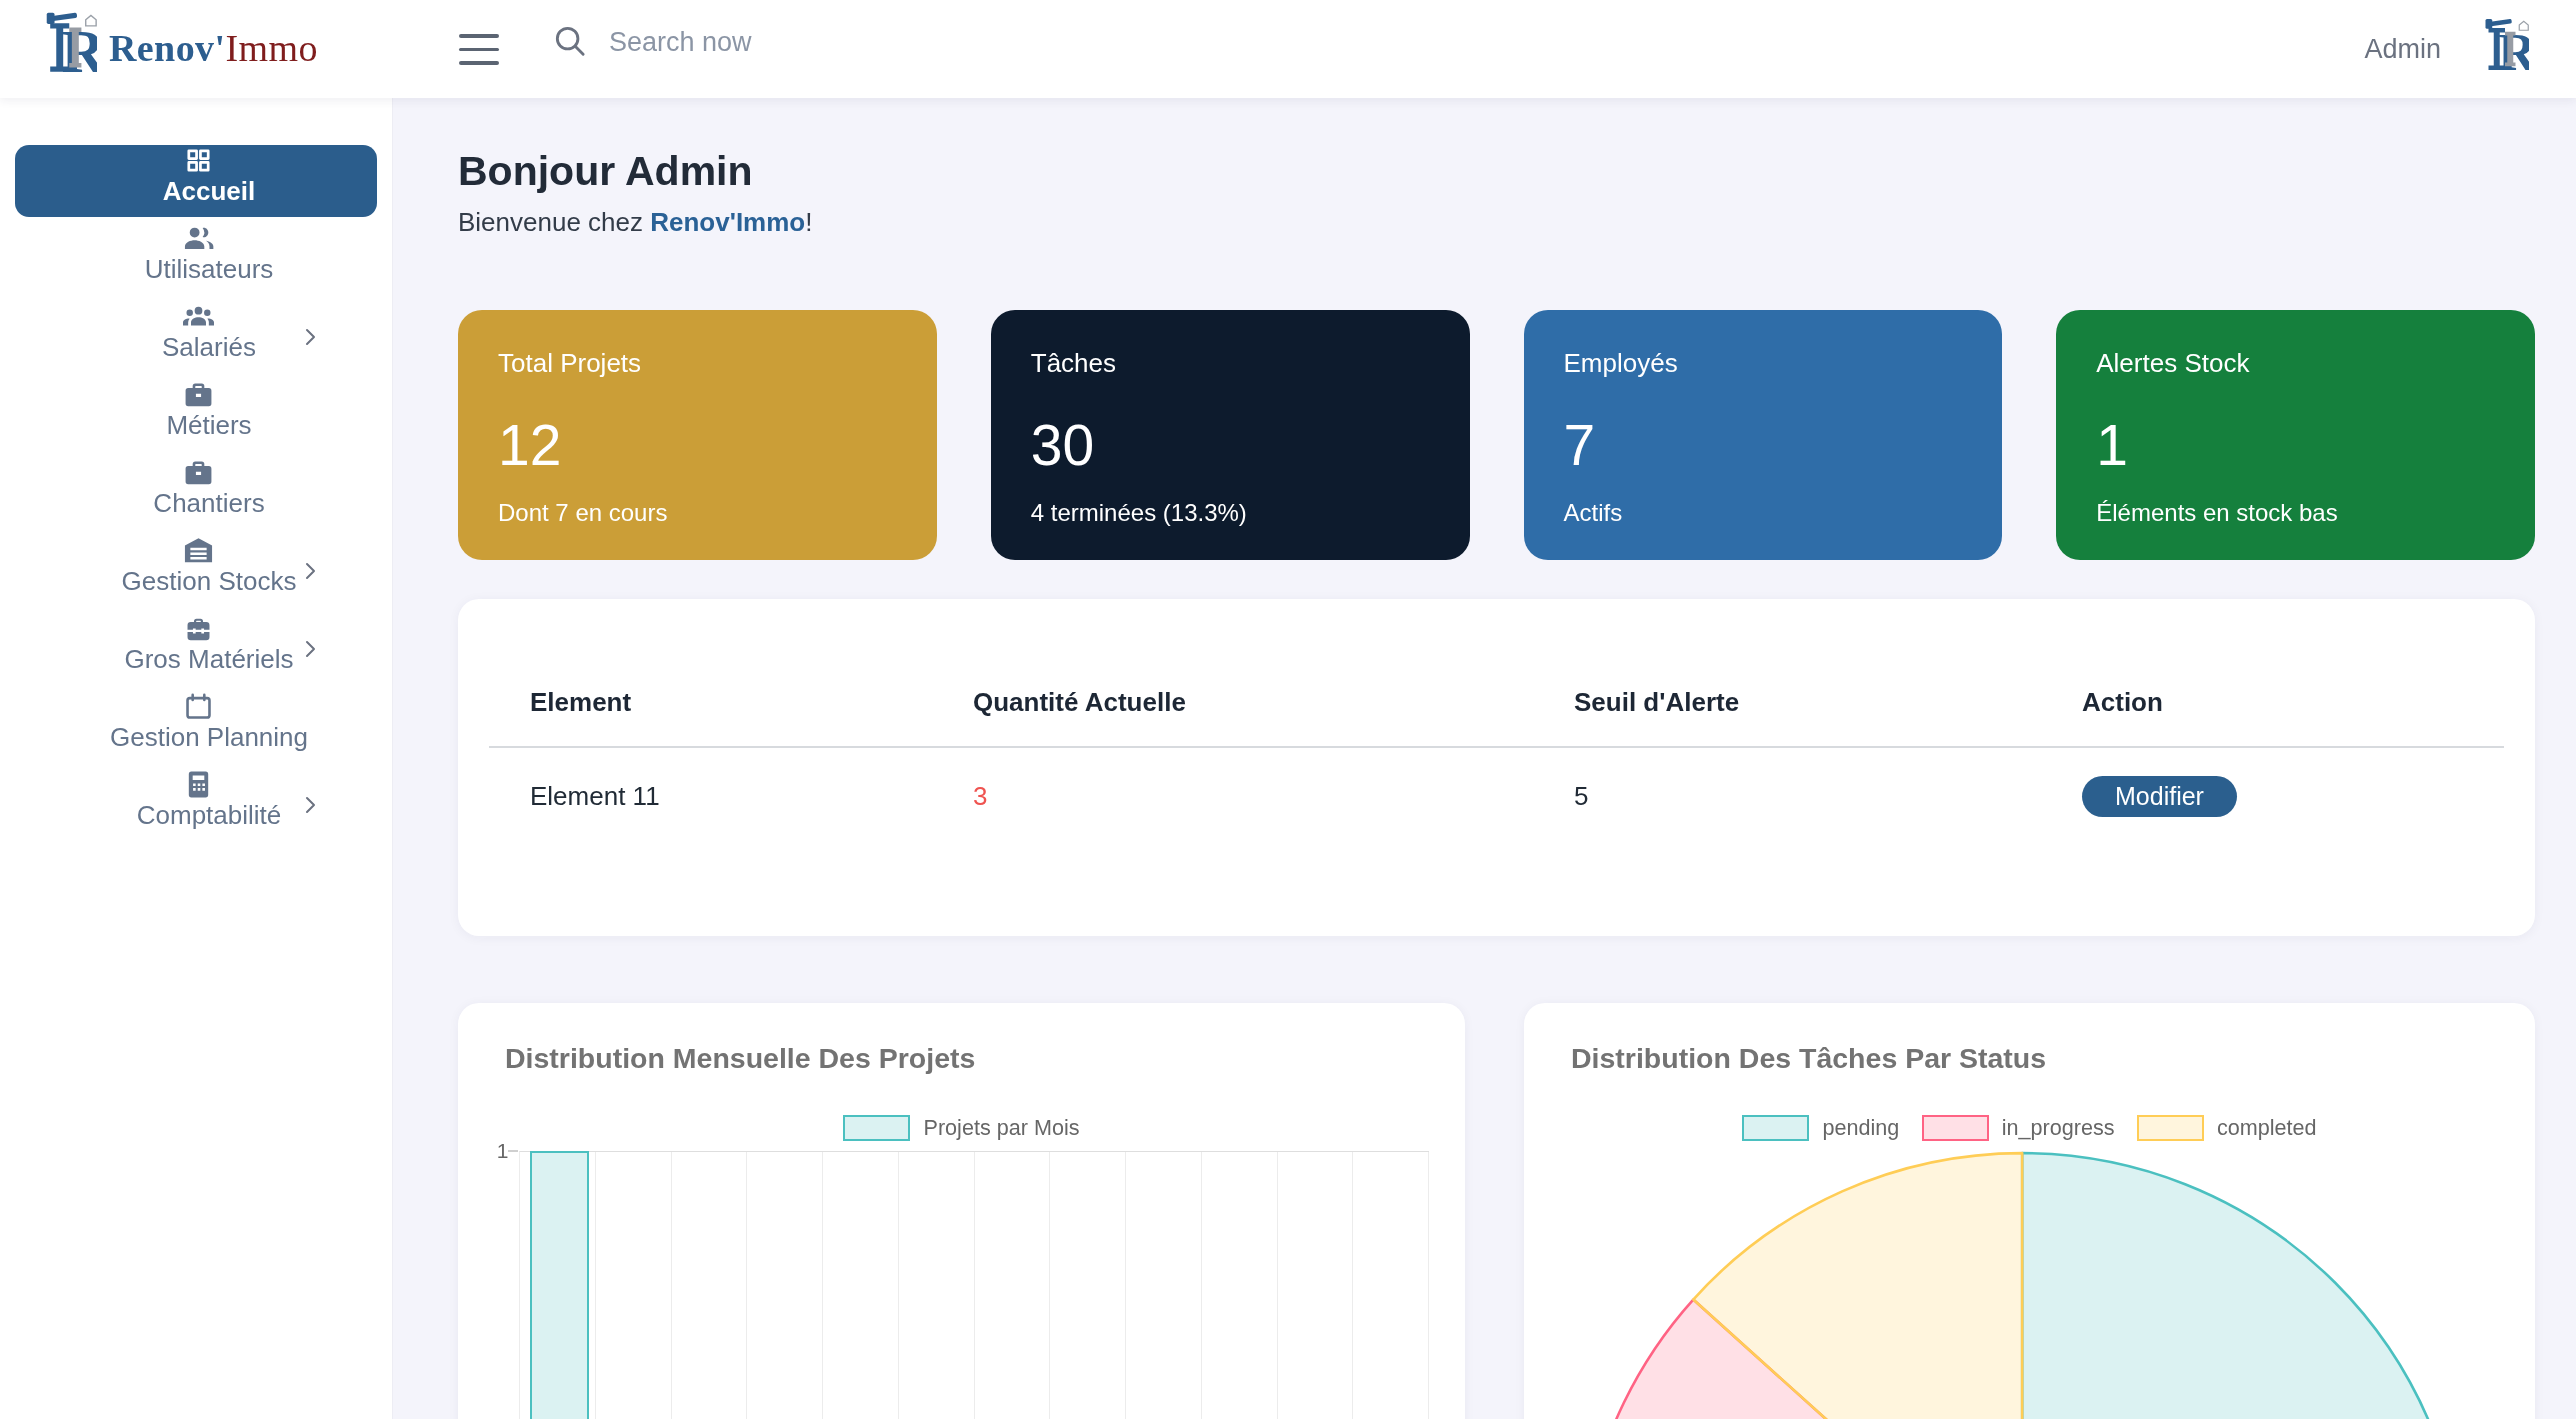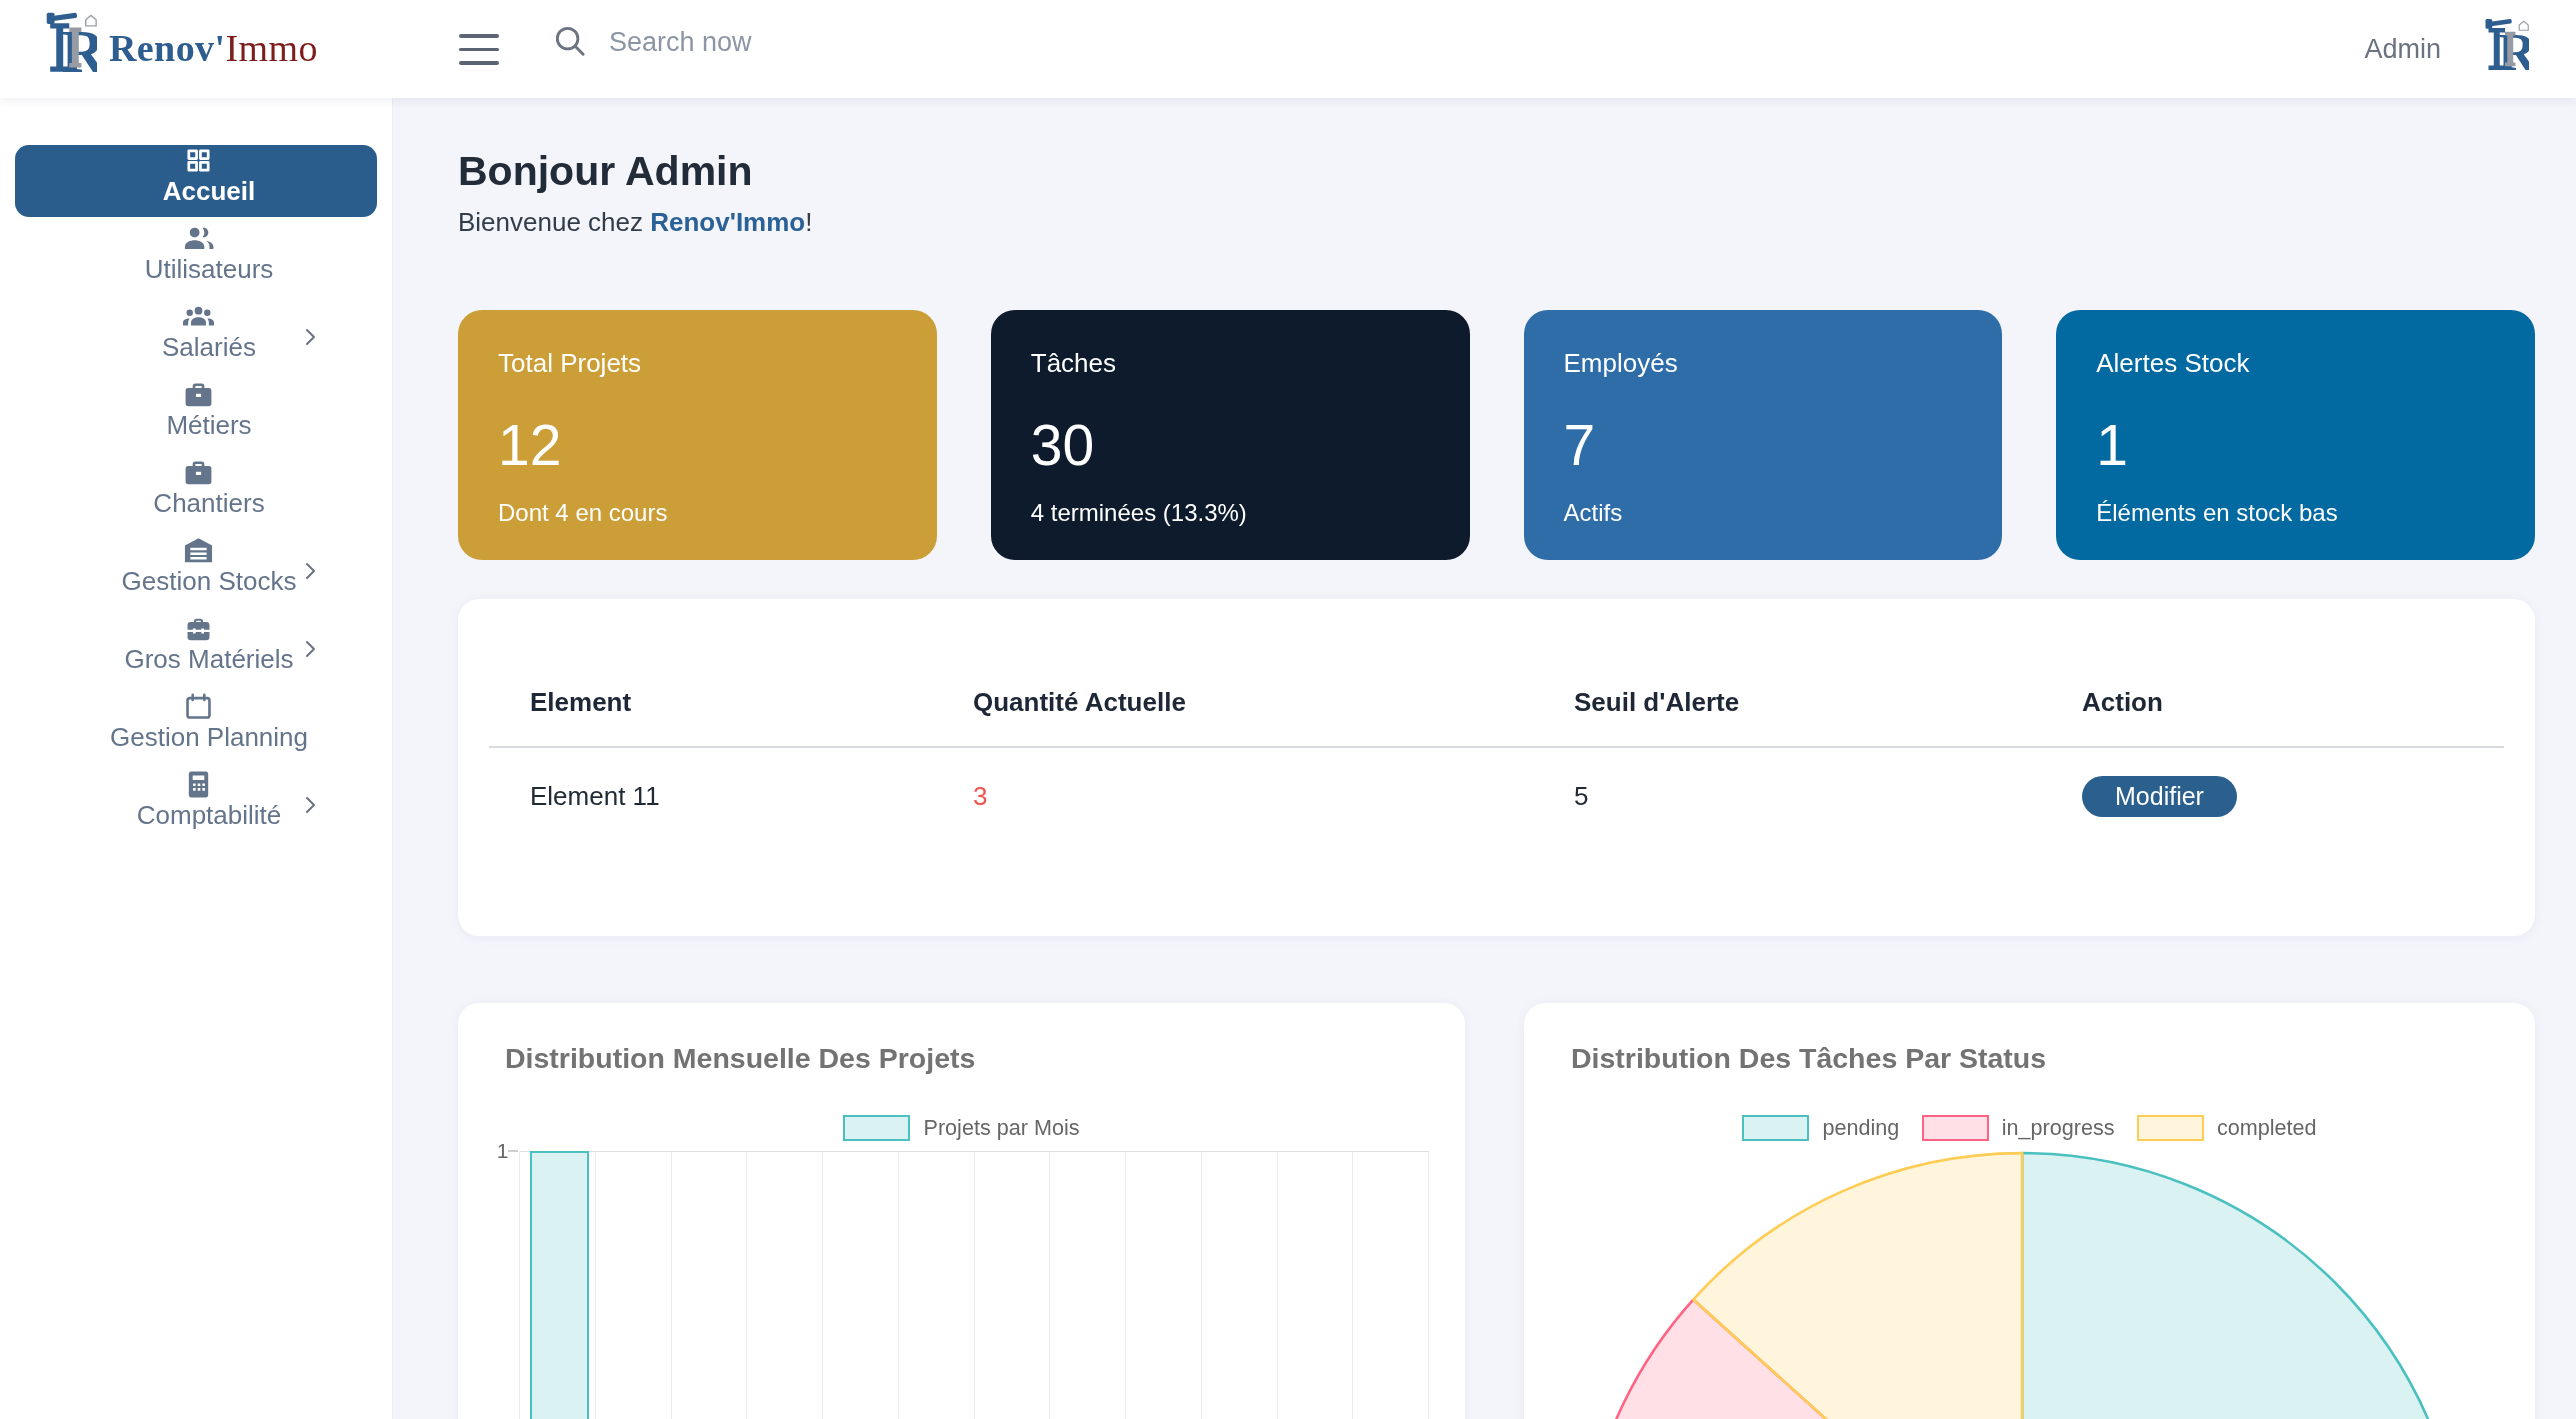--- a/index.html
+++ b/index.html
@@ -247,33 +247,33 @@
 
 <div class="main">
 
   <h1 class="page-title">Bonjour Admin</h1>
   <p class="subtitle"><span>Bienvenue chez </span><span class="brandlink" style="color: rgb(42, 97, 150);">Renov'Immo</span><span>!</span></p>
 
   <div class="stats">
     <div class="stat-card" style="background-color: rgb(203, 158, 55);">
       <div class="stat-title">Total Projets</div>
       <div class="stat-value">12</div>
-      <div class="stat-sub">Dont 4 en cours</div>
+      <div class="stat-sub">Dont 7 en cours</div>
     </div>
     <div class="stat-card" style="background-color: rgb(13, 27, 45);">
       <div class="stat-title">Tâches</div>
       <div class="stat-value">30</div>
       <div class="stat-sub">4 terminées (13.3%)</div>
     </div>
     <div class="stat-card" style="background-color: rgb(47, 109, 168);">
       <div class="stat-title">Employés</div>
       <div class="stat-value">7</div>
       <div class="stat-sub">Actifs</div>
     </div>
-    <div class="stat-card" style="background-color: #0369a1;">
+    <div class="stat-card" style="background-color: #15803d;">
       <div class="stat-title">Alertes Stock</div>
       <div class="stat-value">1</div>
       <div class="stat-sub">Éléments en stock bas</div>
     </div>
   </div>
 
   <div class="table-card">
     <div class="tgrid thead">
       <span>Element</span>
       <span>Quantité Actuelle</span>

